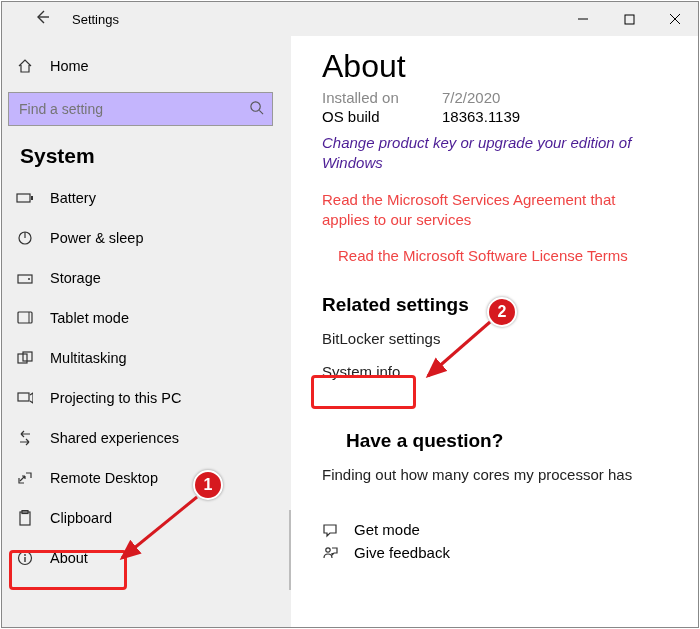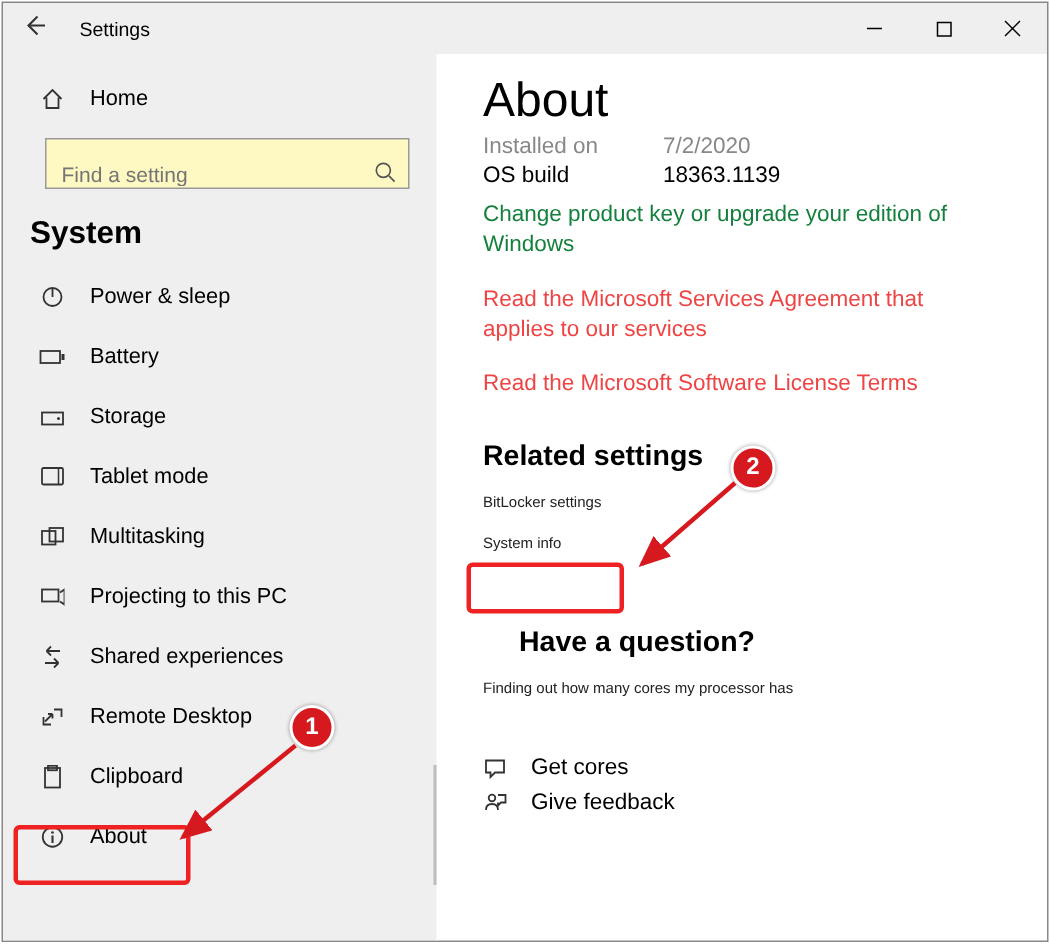--- a/index.html
+++ b/index.html
@@ -23,50 +23,50 @@
     flex-direction: column;
     background: #fff;
   }
   
   .titlebar {
     height: 34px;
     display: flex;
     align-items: center;
     background: #efefef;
     position: relative;
-    padding-left: 13px;
+    padding-left: 32px;
   }
   .back-btn { cursor: pointer; font-size: 16px; color: #333; }
   .title-text { margin-left: 22px; font-size: 13px; }
   .win-controls { position: absolute; right: 0; top: 0; display: flex; height: 100%; }
   .win-btn { width: 46px; display:flex; align-items:center; justify-content:center; font-size:13px; cursor:pointer; }
   .win-btn svg { stroke:#000; }
   
   .body { flex: 1; display: flex; overflow: hidden; }
   .sidebar {
     width: 290px;
     background: #efefef;
     padding-top: 10px;
     border-right: 1px solid #fff;
     position: relative;
   }
   .nav-item {
     display:flex; align-items:center;
     height: 40px;
-    padding-left: 22px;
+    padding-left: 12px;
     cursor: pointer;
     font-size: 14.5px;
   }
   .nav-item .icon { width: 22px; display:inline-flex; align-items:center; justify-content:center; margin-right: 14px; }
   .search-box {
-    margin: 6px 18px 14px 28px;
+    margin: 6px 18px 14px 6px;
     height: 34px;
     border: 1px solid #999;
-    background: #fef9c3;
-    display:flex; align-items:flex-end;
+    background: #c4b5fd;
+    display:flex; align-items:center;
     padding: 0 8px;
     justify-content: space-between;
   }
   .search-box input {
     border:none; background:transparent; outline:none;
     font-size: 14px; flex:1; color:#666;
     font-family: inherit;
   }
   .category-header { font-weight:600; font-size:21px; padding: 4px 18px 10px 18px; }
   .icon svg { display:block; }
@@ -75,21 +75,21 @@
     flex:1;
     padding: 10px 30px 20px 30px;
     overflow:hidden;
     position: relative;
   }
   h1.page-title { font-weight:400; font-size:32px; margin: 2px 0 4px 0; }
   .kv-row { display:flex; font-size:15px; color:#000000; margin:2px 0; }
   .kv-row .k { width: 120px; }
   .desc { font-size:15px; color:#ef4444; margin: 8px 0 6px 0; line-height:1.35; max-width:340px; }
   h2.section { font-weight:600; font-size:19px; margin: 28px 0 8px 0; }
-  .related-item { font-size:10px; color:#222; margin: 6px 0 10px 0; cursor:pointer; display:inline-block; }
+  .related-item { font-size:15px; color:#222; margin: 6px 0 10px 0; cursor:pointer; display:inline-block; }
   .help-row { display:flex; align-items:center; gap:14px; font-size:15px; margin:6px 0; cursor:pointer; }
   .help-row .hicon { width:18px; display:inline-flex; }
   .cut { color:#888; }
   
   .ann-box { position:absolute; border:3px solid #e22; border-radius:4px; pointer-events:none; }
   .ann-badge {
     position:absolute; width:30px; height:30px; border-radius:50%;
     background:#d6191f; border:2px solid #fff; color:#fff;
     display:flex; align-items:center; justify-content:center;
     font-weight:700; font-size:16px; box-shadow:0 0 3px rgba(0,0,0,.4);
@@ -151,40 +151,40 @@
               <circle cx="7" cy="7" r="5" fill="none" stroke="#555" stroke-width="1.2"></circle>
               <line x1="11" y1="11" x2="15" y2="15" stroke="#555" stroke-width="1.2"></line>
             </svg>
         </span>
       </div>
 
       <div class="category-header">System</div>
 
       <div class="nav-item">
         <span class="icon">
-          <svg width="16" height="16" viewBox="0 0 16 16">
-              <circle cx="8" cy="8" r="6" fill="none" stroke="#333" stroke-width="1.2"></circle>
-              <line x1="8" y1="2" x2="8" y2="8" stroke="#333" stroke-width="1.2"></line>
-            </svg>
-        </span>
-        <span>Power &amp; sleep</span>
-      </div>
-
-      <div class="nav-item">
-        <span class="icon">
           <svg width="18" height="12" viewBox="0 0 18 12">
               <rect x="1" y="2" width="13" height="8" fill="none" stroke="#333" stroke-width="1.2"></rect>
               <rect x="15" y="4" width="2" height="4" fill="#333"></rect>
             </svg>
         </span>
         <span>Battery</span>
       </div>
 
       <div class="nav-item">
         <span class="icon">
+          <svg width="16" height="16" viewBox="0 0 16 16">
+              <circle cx="8" cy="8" r="6" fill="none" stroke="#333" stroke-width="1.2"></circle>
+              <line x1="8" y1="2" x2="8" y2="8" stroke="#333" stroke-width="1.2"></line>
+            </svg>
+        </span>
+        <span>Power &amp; sleep</span>
+      </div>
+
+      <div class="nav-item">
+        <span class="icon">
           <svg width="16" height="14" viewBox="0 0 16 14">
               <rect x="1" y="4" width="14" height="8" fill="none" stroke="#333" stroke-width="1.2"></rect>
               <circle cx="12" cy="8" r="1" fill="#333"></circle>
             </svg>
         </span>
         <span>Storage</span>
       </div>
 
       <div class="nav-item">
         <span class="icon">
@@ -264,40 +264,40 @@
 
       <div class="kv-row cut">
         <span class="k">Installed on</span>
         <span>7/2/2020</span>
       </div>
       <div class="kv-row">
         <span class="k">OS build</span>
         <span>18363.1139</span>
       </div>
 
-      <div class="desc" style="color:#15803d;">Change product key or upgrade your edition of Windows</div>
+      <div class="desc" style="color:#4c1d95;font-style:italic;">Change product key or upgrade your edition of Windows</div>
       <div class="desc" style="margin-top:16px;">Read the Microsoft Services Agreement that applies to our services</div>
-      <div class="desc" style="margin-top:16px;">Read the Microsoft Software License Terms</div>
+      <div class="desc" style="margin-top:16px;margin-left:16px;">Read the Microsoft Software License Terms</div>
 
       <h2 class="section">Related settings</h2>
       <div class="related-item">BitLocker settings</div><br>
       <div class="related-item">System info</div>
 
       <h2 class="section" style="margin-top:40px;margin-left:24px;">Have a question?</h2>
       <div class="related-item">Finding out how many cores my processor has</div>
 
       <div style="height:22px"></div>
 
       <div class="help-row">
         <span class="hicon">
           <svg width="16" height="16" viewBox="0 0 16 16">
               <path d="M2 3 H14 V11 H8 L5 14 V11 H2 Z" fill="none" stroke="#333" stroke-width="1.2"></path>
             </svg>
         </span>
-        <span>Get cores</span>
+        <span>Get mode</span>
       </div>
       <div class="help-row">
         <span class="hicon">
           <svg width="16" height="16" viewBox="0 0 16 16">
               <circle cx="6" cy="5" r="2.2" fill="none" stroke="#333" stroke-width="1.2"></circle>
               <path d="M2 13 C2 10 4 9 6 9 C8 9 10 10 10 13" fill="none" stroke="#333" stroke-width="1.2"></path>
               <path d="M10 3 H15 V8 H12 L10 10 V8" fill="none" stroke="#333" stroke-width="1.2"></path>
             </svg>
         </span>
         <span>Give feedback</span>

